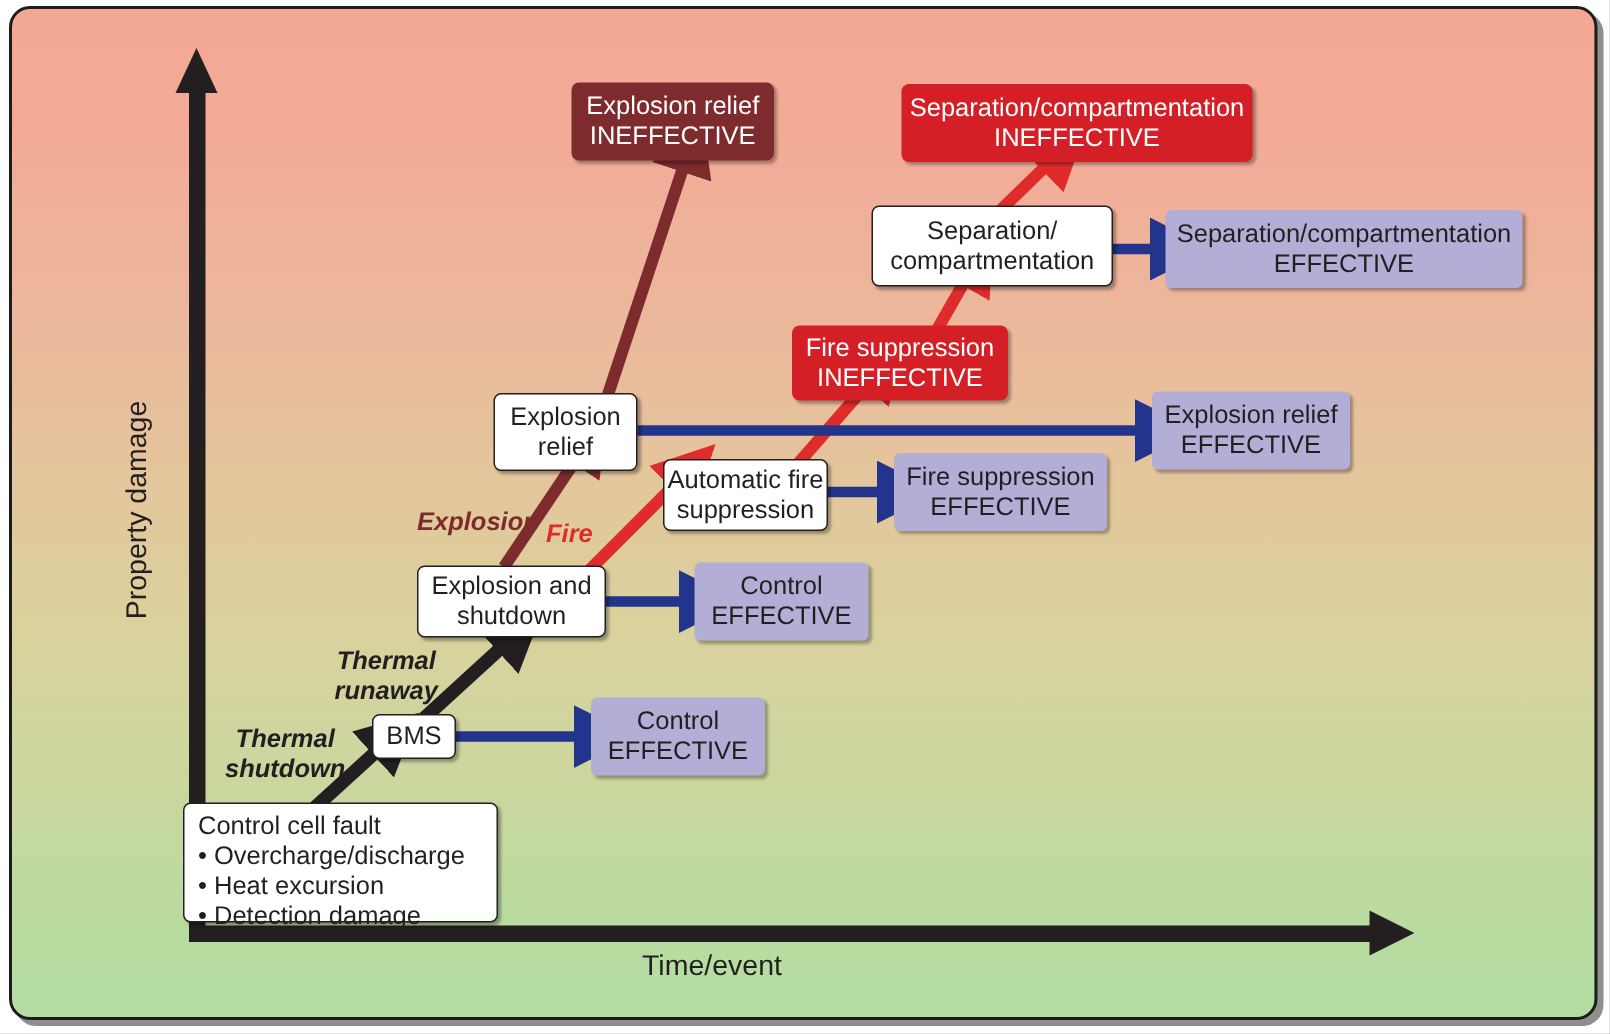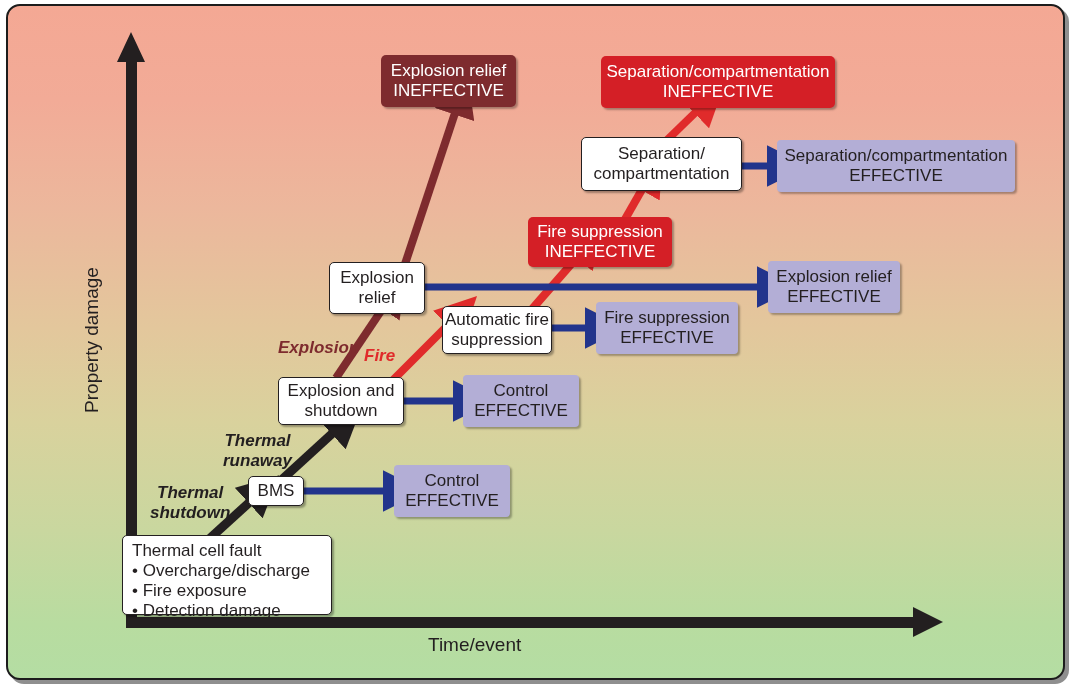--- a/index.html
+++ b/index.html
@@ -241,23 +241,23 @@
       <div>Thermal</div>
       <div>runaway</div>
     </div>
 
     <div class="tlabel maroon" style="left:270px; top:332px;">Explosion</div>
 
     <div class="tlabel red" style="left:356px; top:340px;">Fire</div>
 
     <div class="node white left-align" style="left:114px; top:529px; width:210px; height:80px;">
       <div class="bullets">
-        <div class="ln">Thermal cell fault</div>
+        <div class="ln">Control cell fault</div>
         <div class="ln">• Overcharge/discharge</div>
-        <div class="ln">• Fire exposure</div>
+        <div class="ln">• Heat excursion</div>
         <div class="ln">• Detection damage</div>
       </div>
     </div>
 
     <div class="node white" style="left:240px; top:470px; width:56px; height:30px;">
       <span>BMS</span>
     </div>
 
     <div class="node lav" style="left:386px; top:459px; width:116px; height:52px;">
       <div>

